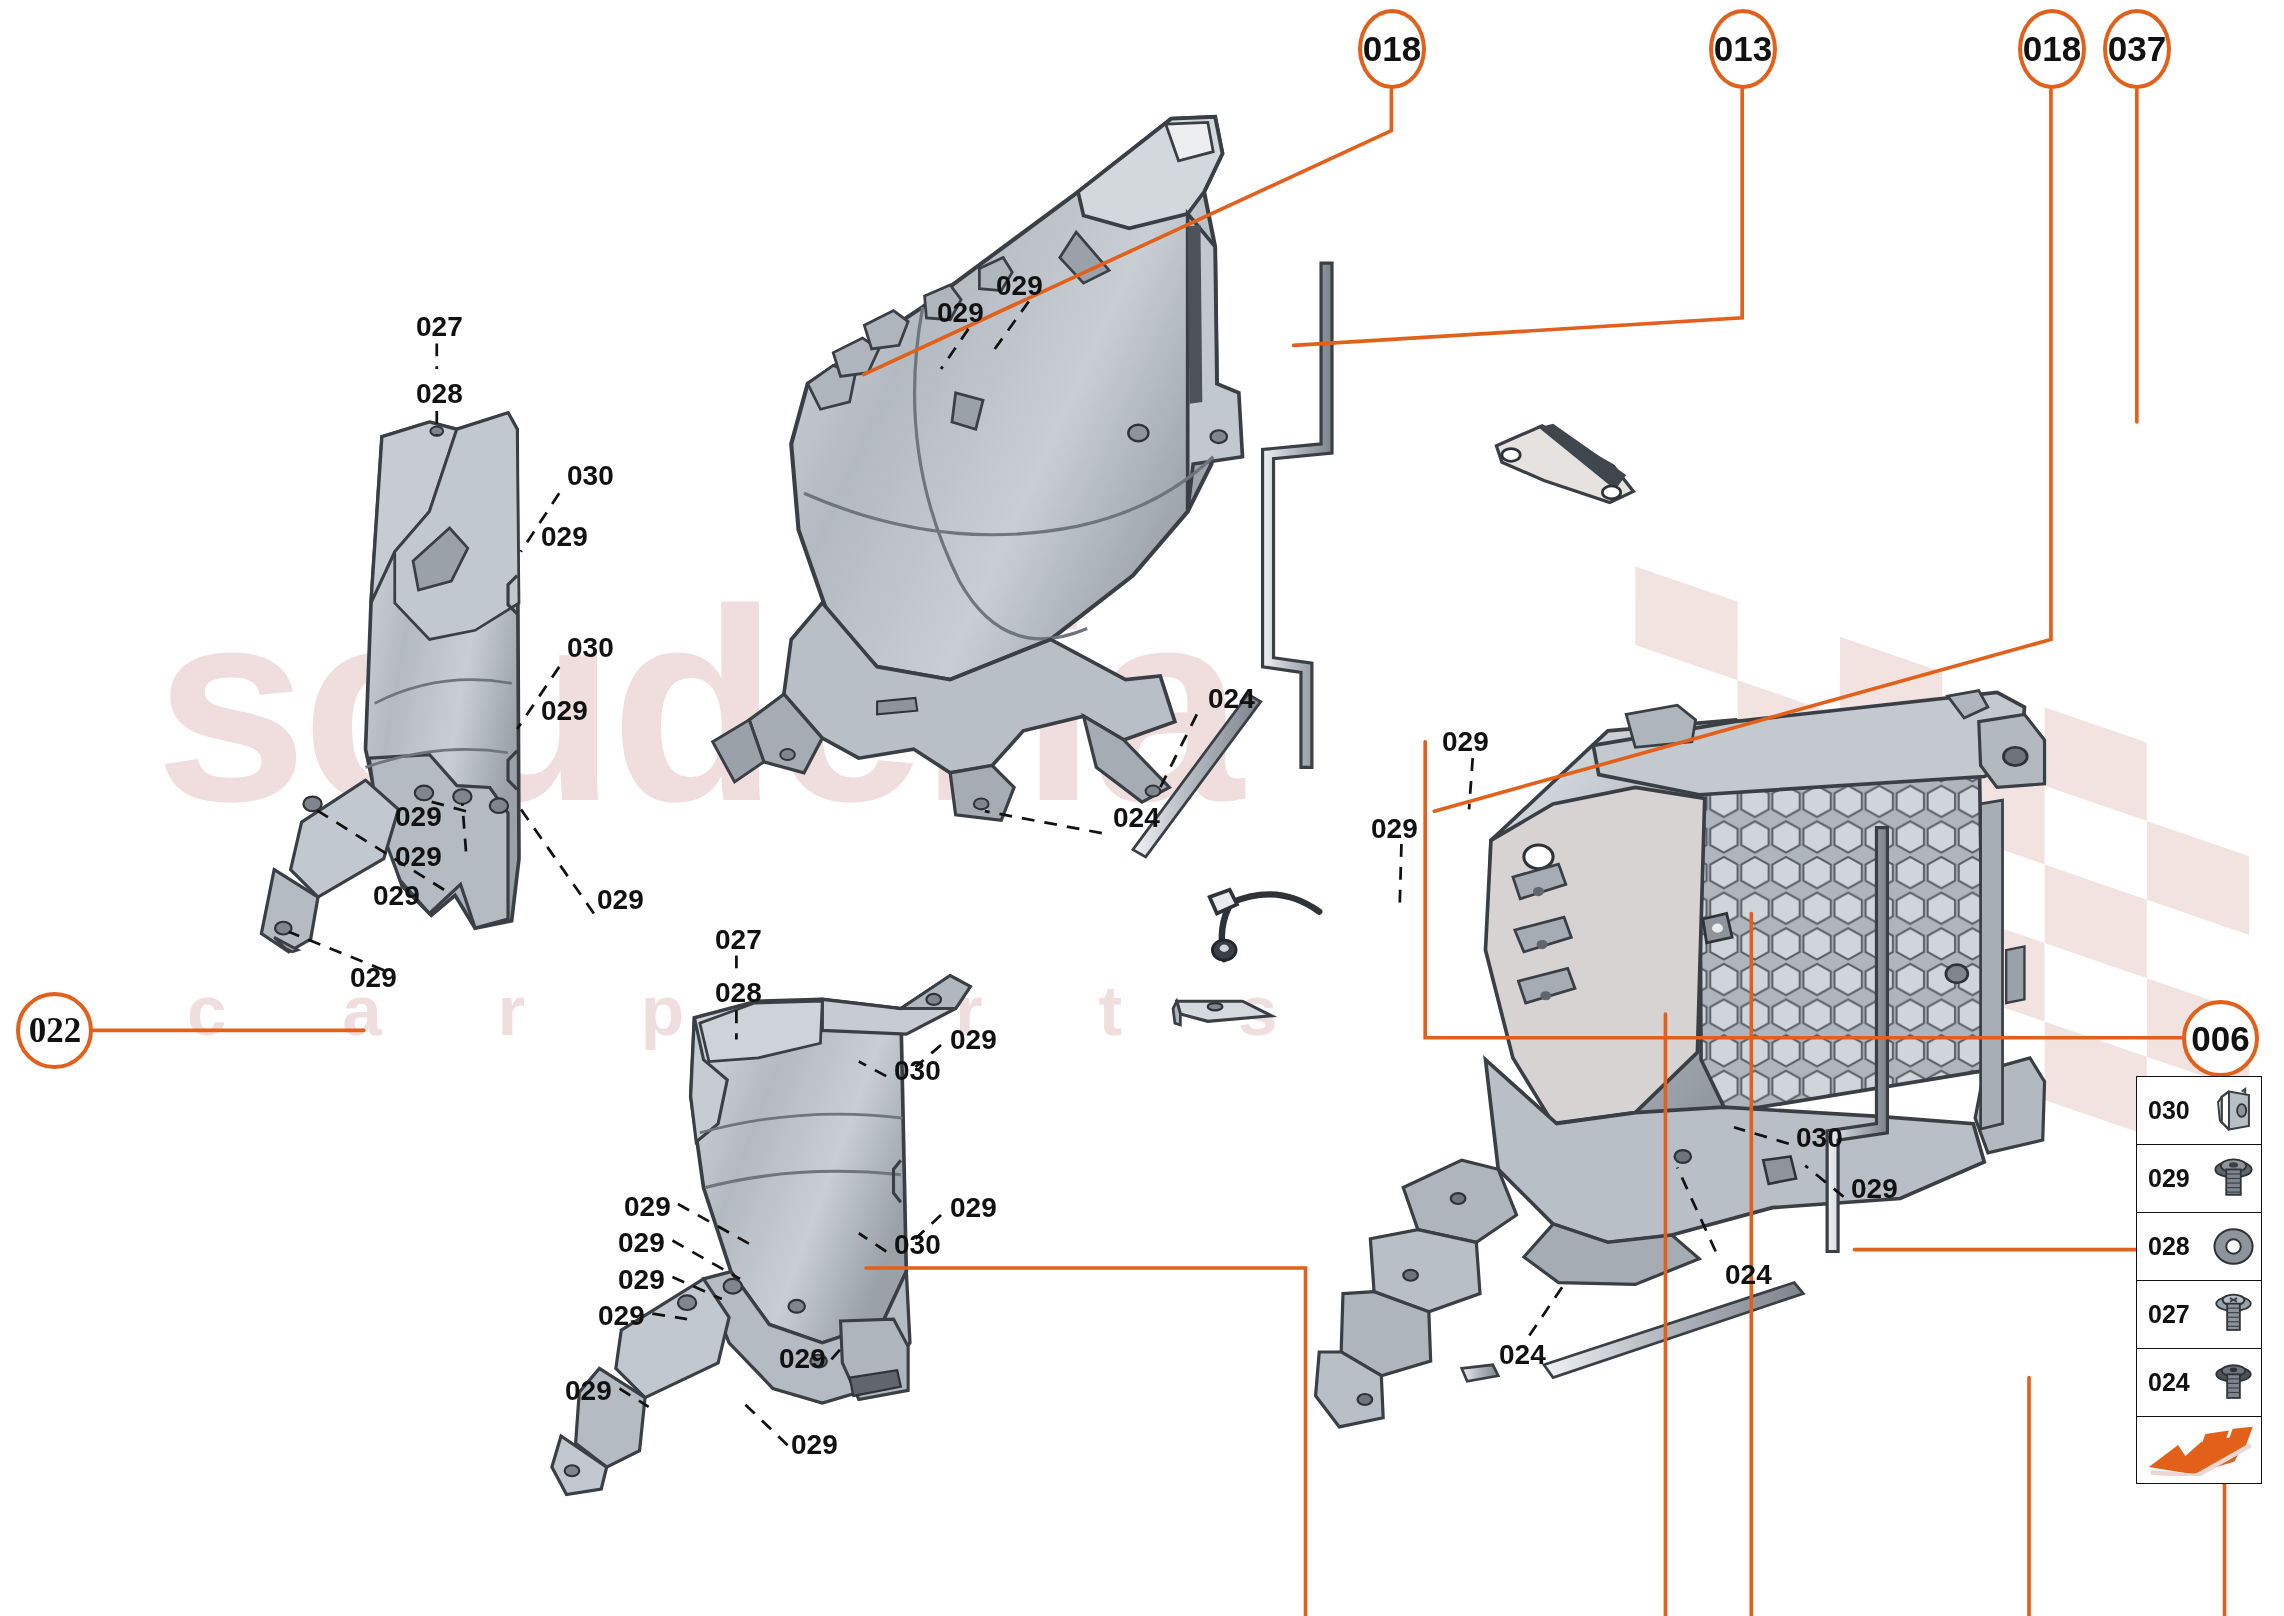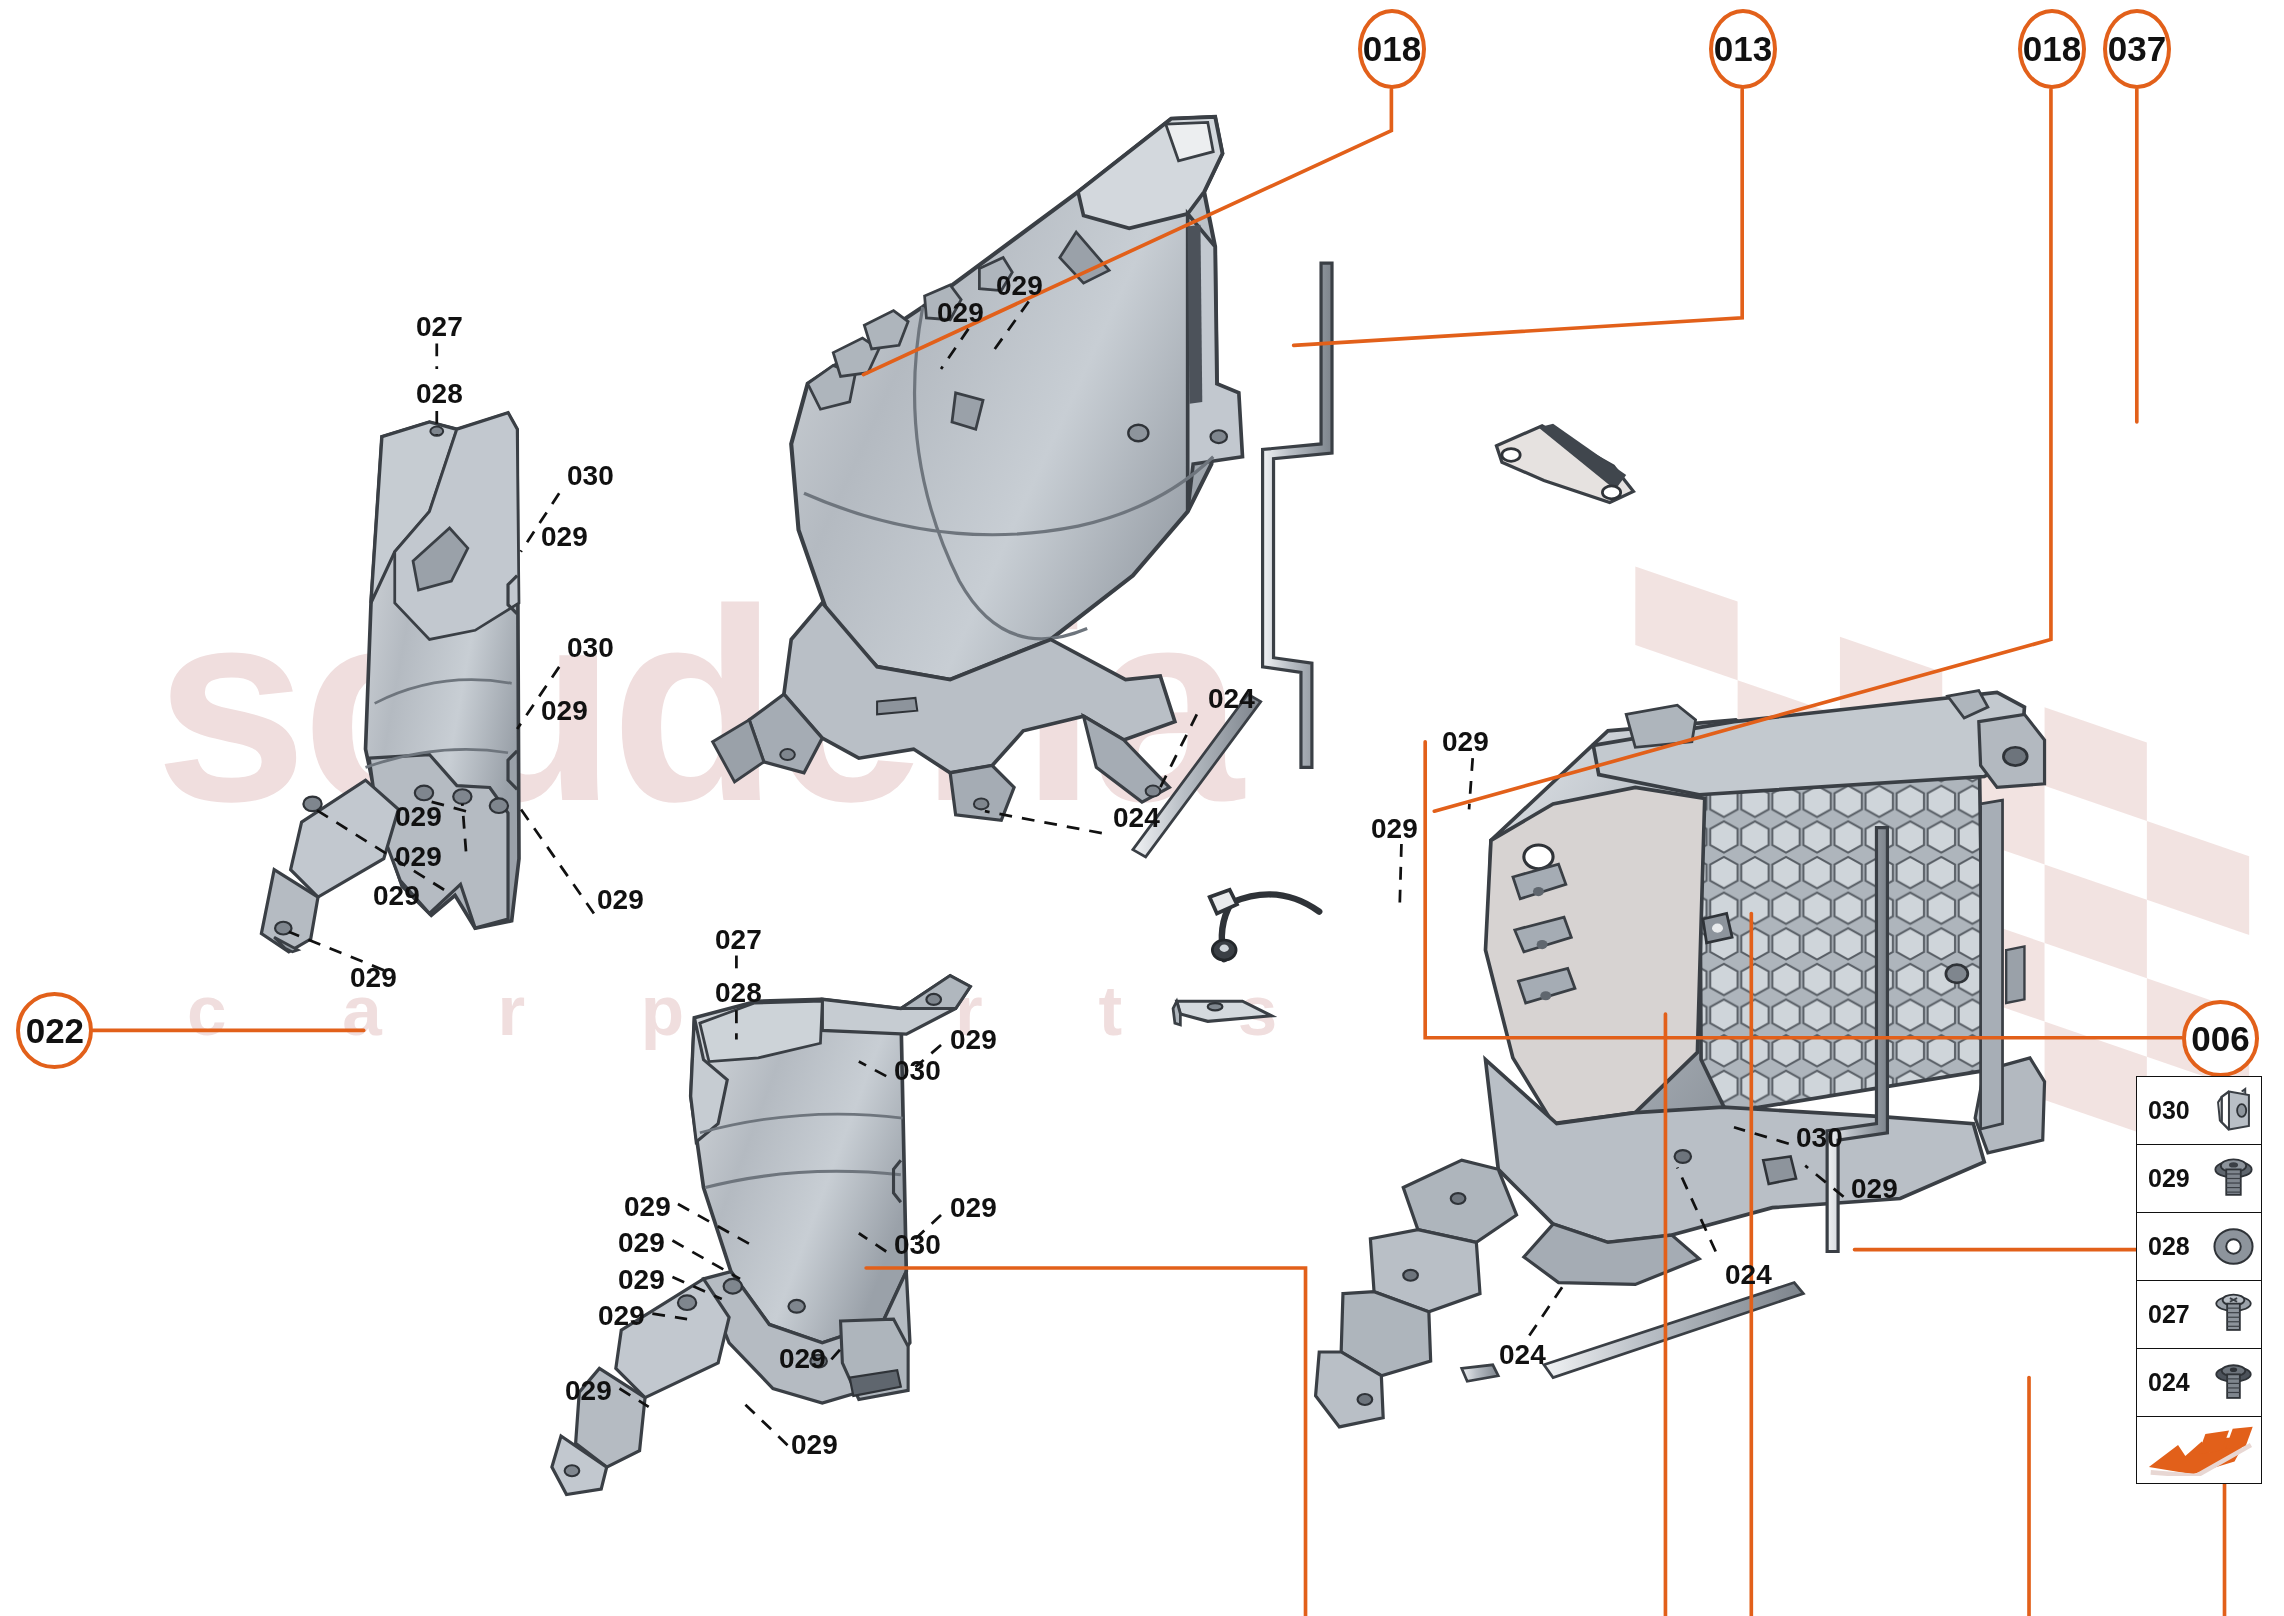--- a/index.html
+++ b/index.html
@@ -319,21 +319,21 @@
       <path d="M678,1520 L710,1540"></path>
       <path d="M862,1582 L810,1532"></path>
     </g>
   </svg>
 
   <div id="callout-layer">
       <div class="callout" style="left: 1358px; top: 9.1px;">018</div>
       <div class="callout" style="left: 1709px; top: 9.1px;">013</div>
       <div class="callout" style="left: 2018px; top: 9.1px;">018</div>
       <div class="callout" style="left: 2103px; top: 9.1px;">037</div>
-      <div class="callout round" style="left: 16.4px; top: 992px;">022</div>
+      <div class="callout round" style="left: 16.4px; top: 992px; font-family: Liberation Serif, serif;">022</div>
       <div class="callout round" style="left: 2182px; top: 1000px;">006</div>
       <div class="callout round" style="left: 2182px; top: 1212px;">013</div>
     </div>
 
   <div id="label-layer">
       <div class="plabel" style="left: 416px; top: 311px;">027</div>
       <div class="plabel" style="left: 416px; top: 378px;">028</div>
       <div class="plabel" style="left: 567px; top: 460px;">030</div>
       <div class="plabel" style="left: 541px; top: 521px;">029</div>
       <div class="plabel" style="left: 567px; top: 632px;">030</div>

